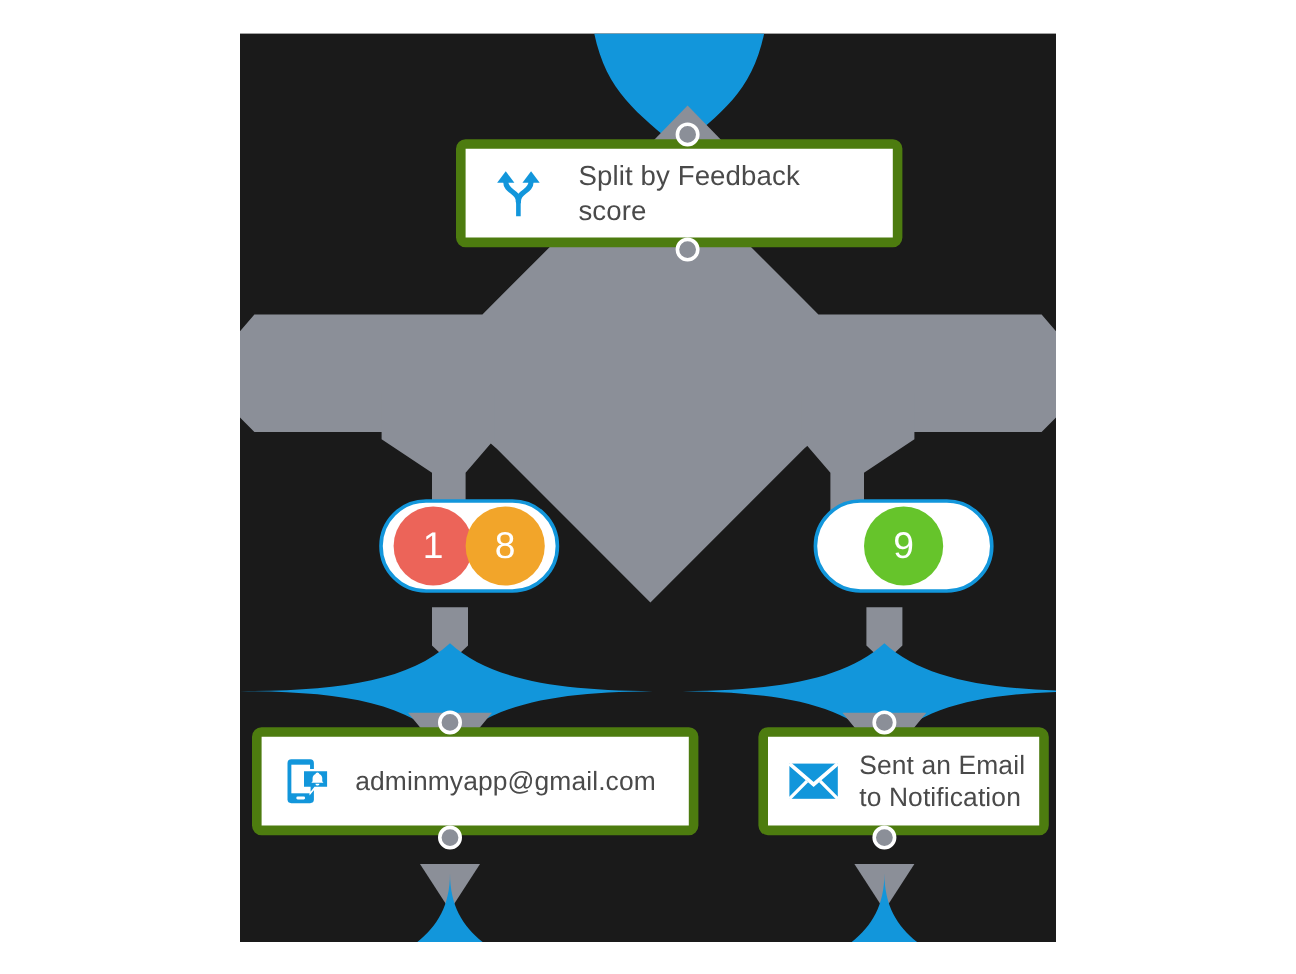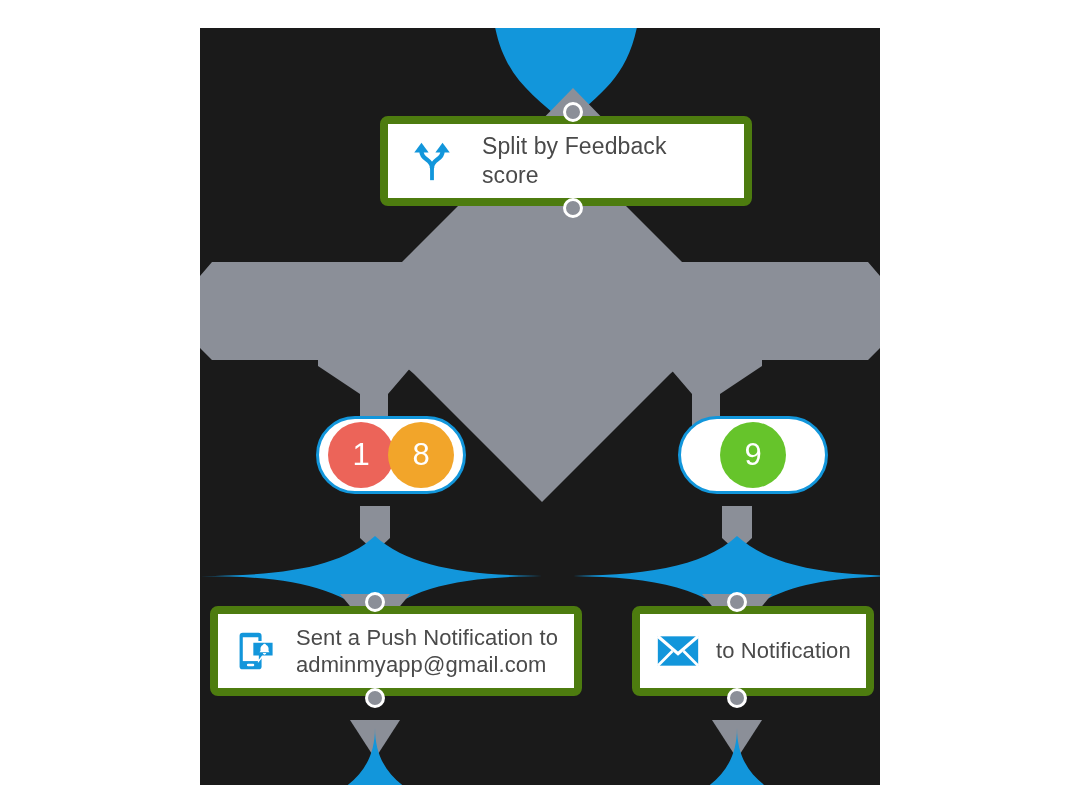--- a/index.html
+++ b/index.html
@@ -226,32 +226,32 @@
           <rect x="13" y="38" width="8" height="2.6" rx="1.3" fill="#ffffff"></rect>
           <path d="M18 13 L43 13 L43 31 L30 31 L25 37 L25 31 L18 31 Z" fill="#ffffff"></path>
           <path d="M20 15 L41 15 L41 29 L29.5 29 L26 33.5 L26 29 L20 29 Z" fill="#1296db"></path>
           <path d="M30.5 17.5 C30.5 16.7 31.3 16 32.2 16 C33.1 16 33.9 16.7 33.9 17.5
                    C35.6 18.1 36.6 19.7 36.6 21.4 L36.6 24 L37.7 25.4 L26.7 25.4 L27.8 24 L27.8 21.4
                    C27.8 19.7 28.8 18.1 30.5 17.5 Z" fill="#ffffff"></path>
           <path d="M30.4 26.3 L34 26.3 C34 27.3 33.2 28 32.2 28 C31.2 28 30.4 27.3 30.4 26.3 Z" fill="#ffffff"></path>
         </svg>
       </span>
       <span class="node-label">
-        <span class="line">Sent a Push Notification to</span>
         <span class="line">adminmyapp@gmail.com</span>
       </span>
     </div>
 
     <div class="node" id="node-email">
       <span class="node-icon">
         <svg width="44" height="36" viewBox="0 0 48 38" aria-hidden="true">
           <rect x="2" y="3" width="44" height="32" fill="#1296db"></rect>
           <path d="M2 3 L24 22 L46 3" fill="none" stroke="#ffffff" stroke-width="3.5"></path>
           <path d="M2 35 L18 19 M46 35 L30 19" fill="none" stroke="#ffffff" stroke-width="3"></path>
         </svg>
       </span>
       <span class="node-label">
+        <span class="line">Sent an Email</span>
         <span class="line">to Notification</span>
       </span>
     </div>
 
   </div>
 </div>
 
 </body></html>

